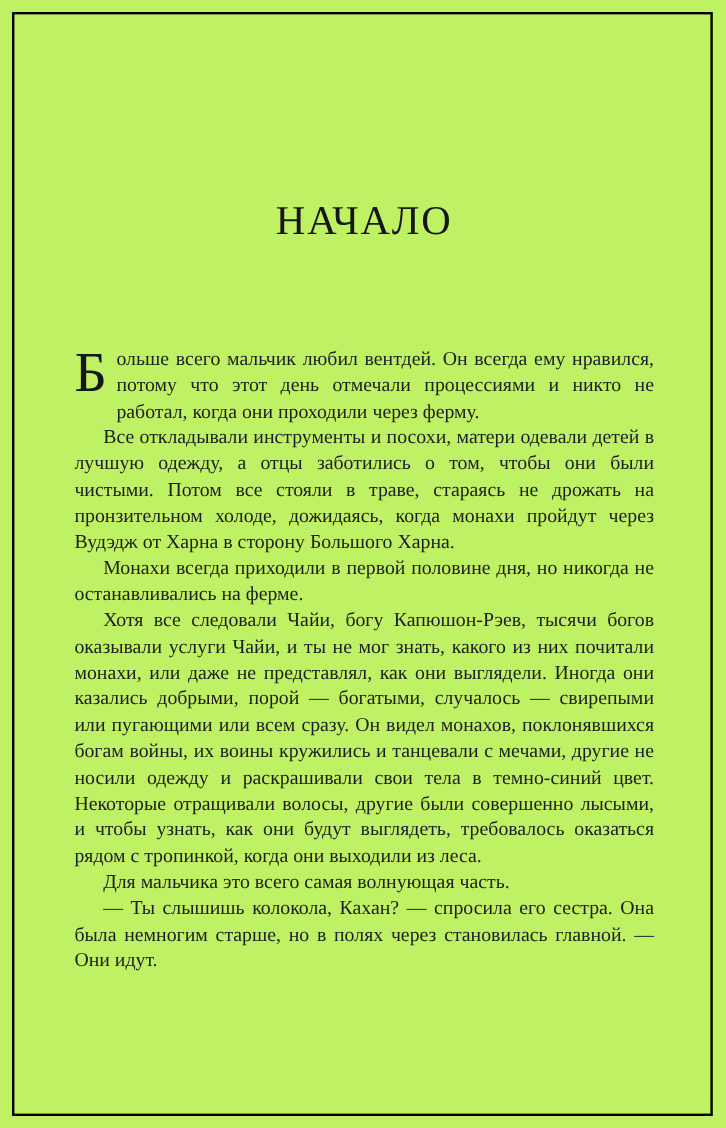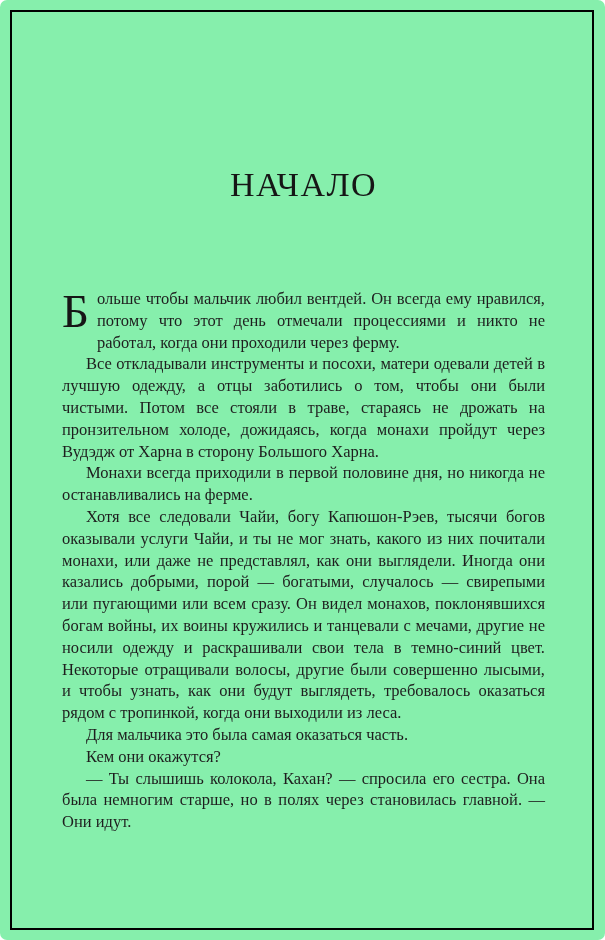--- a/index.html
+++ b/index.html
@@ -4,25 +4,24 @@
 <style>
   html, body {
     margin: 0;
     padding: 0;
     background: #ffffff;
   }
   .page {
     position: relative;
     width: 605px;
     height: 940px;
-    background: #86efac;
+    background: #bef264;
     font-family: "Liberation Serif", serif;
     color: #1c1c1c;
     overflow: hidden;
-    border-radius: 7px;
   }
   .frame {
     position: absolute;
     left: 10px;
     top: 10px;
     right: 11px;
     bottom: 10px;
     border: 2px solid #000000;
     pointer-events: none;
   }
@@ -69,22 +68,21 @@
   }
 </style>
 </head>
 <body>
 
 <div class="page">
   <div class="frame"></div>
   <div class="content">
     <h1 class="chapter-title">НАЧАЛО</h1>
     <div class="body-text">
-      <p class="opening"><span class="dropcap">Б</span><span>ольше чтобы мальчик любил вентдей. Он всегда ему нравился, потому что этот день отмечали процессиями и никто не работал, когда они проходили через ферму.</span></p>
+      <p class="opening"><span class="dropcap">Б</span><span>ольше всего мальчик любил вентдей. Он всегда ему нравился, потому что этот день отмечали процессиями и никто не работал, когда они проходили через ферму.</span></p>
       <p>Все откладывали инструменты и посохи, матери одевали детей в лучшую одежду, а отцы заботились о том, чтобы они были чистыми. Потом все стояли в траве, стараясь не дрожать на пронзительном холоде, дожидаясь, когда монахи пройдут через Вудэдж от Харна в сторону Большого Харна.</p>
       <p>Монахи всегда приходили в первой половине дня, но никогда не останавливались на ферме.</p>
       <p>Хотя все следовали Чайи, богу Капюшон-Рэев, тысячи богов оказывали услуги Чайи, и ты не мог знать, какого из них почитали монахи, или даже не представлял, как они выглядели. Иногда они казались добрыми, порой — богатыми, случалось — свирепыми или пугающими или всем сразу. Он видел монахов, поклонявшихся богам войны, их воины кружились и танцевали с мечами, другие не носили одежду и раскрашивали свои тела в темно-синий цвет. Некоторые отращивали волосы, другие были совершенно лысыми, и чтобы узнать, как они будут выглядеть, требовалось оказаться рядом с тропинкой, когда они выходили из леса.</p>
-      <p>Для мальчика это была самая оказаться часть.</p>
-      <p>Кем они окажутся?</p>
+      <p>Для мальчика это всего самая волнующая часть.</p>
       <p>— Ты слышишь колокола, Кахан? — спросила его сестра. Она была немногим старше, но в полях через становилась главной. — Они идут.</p>
     </div>
   </div>
 </div>
 
 </body></html>

